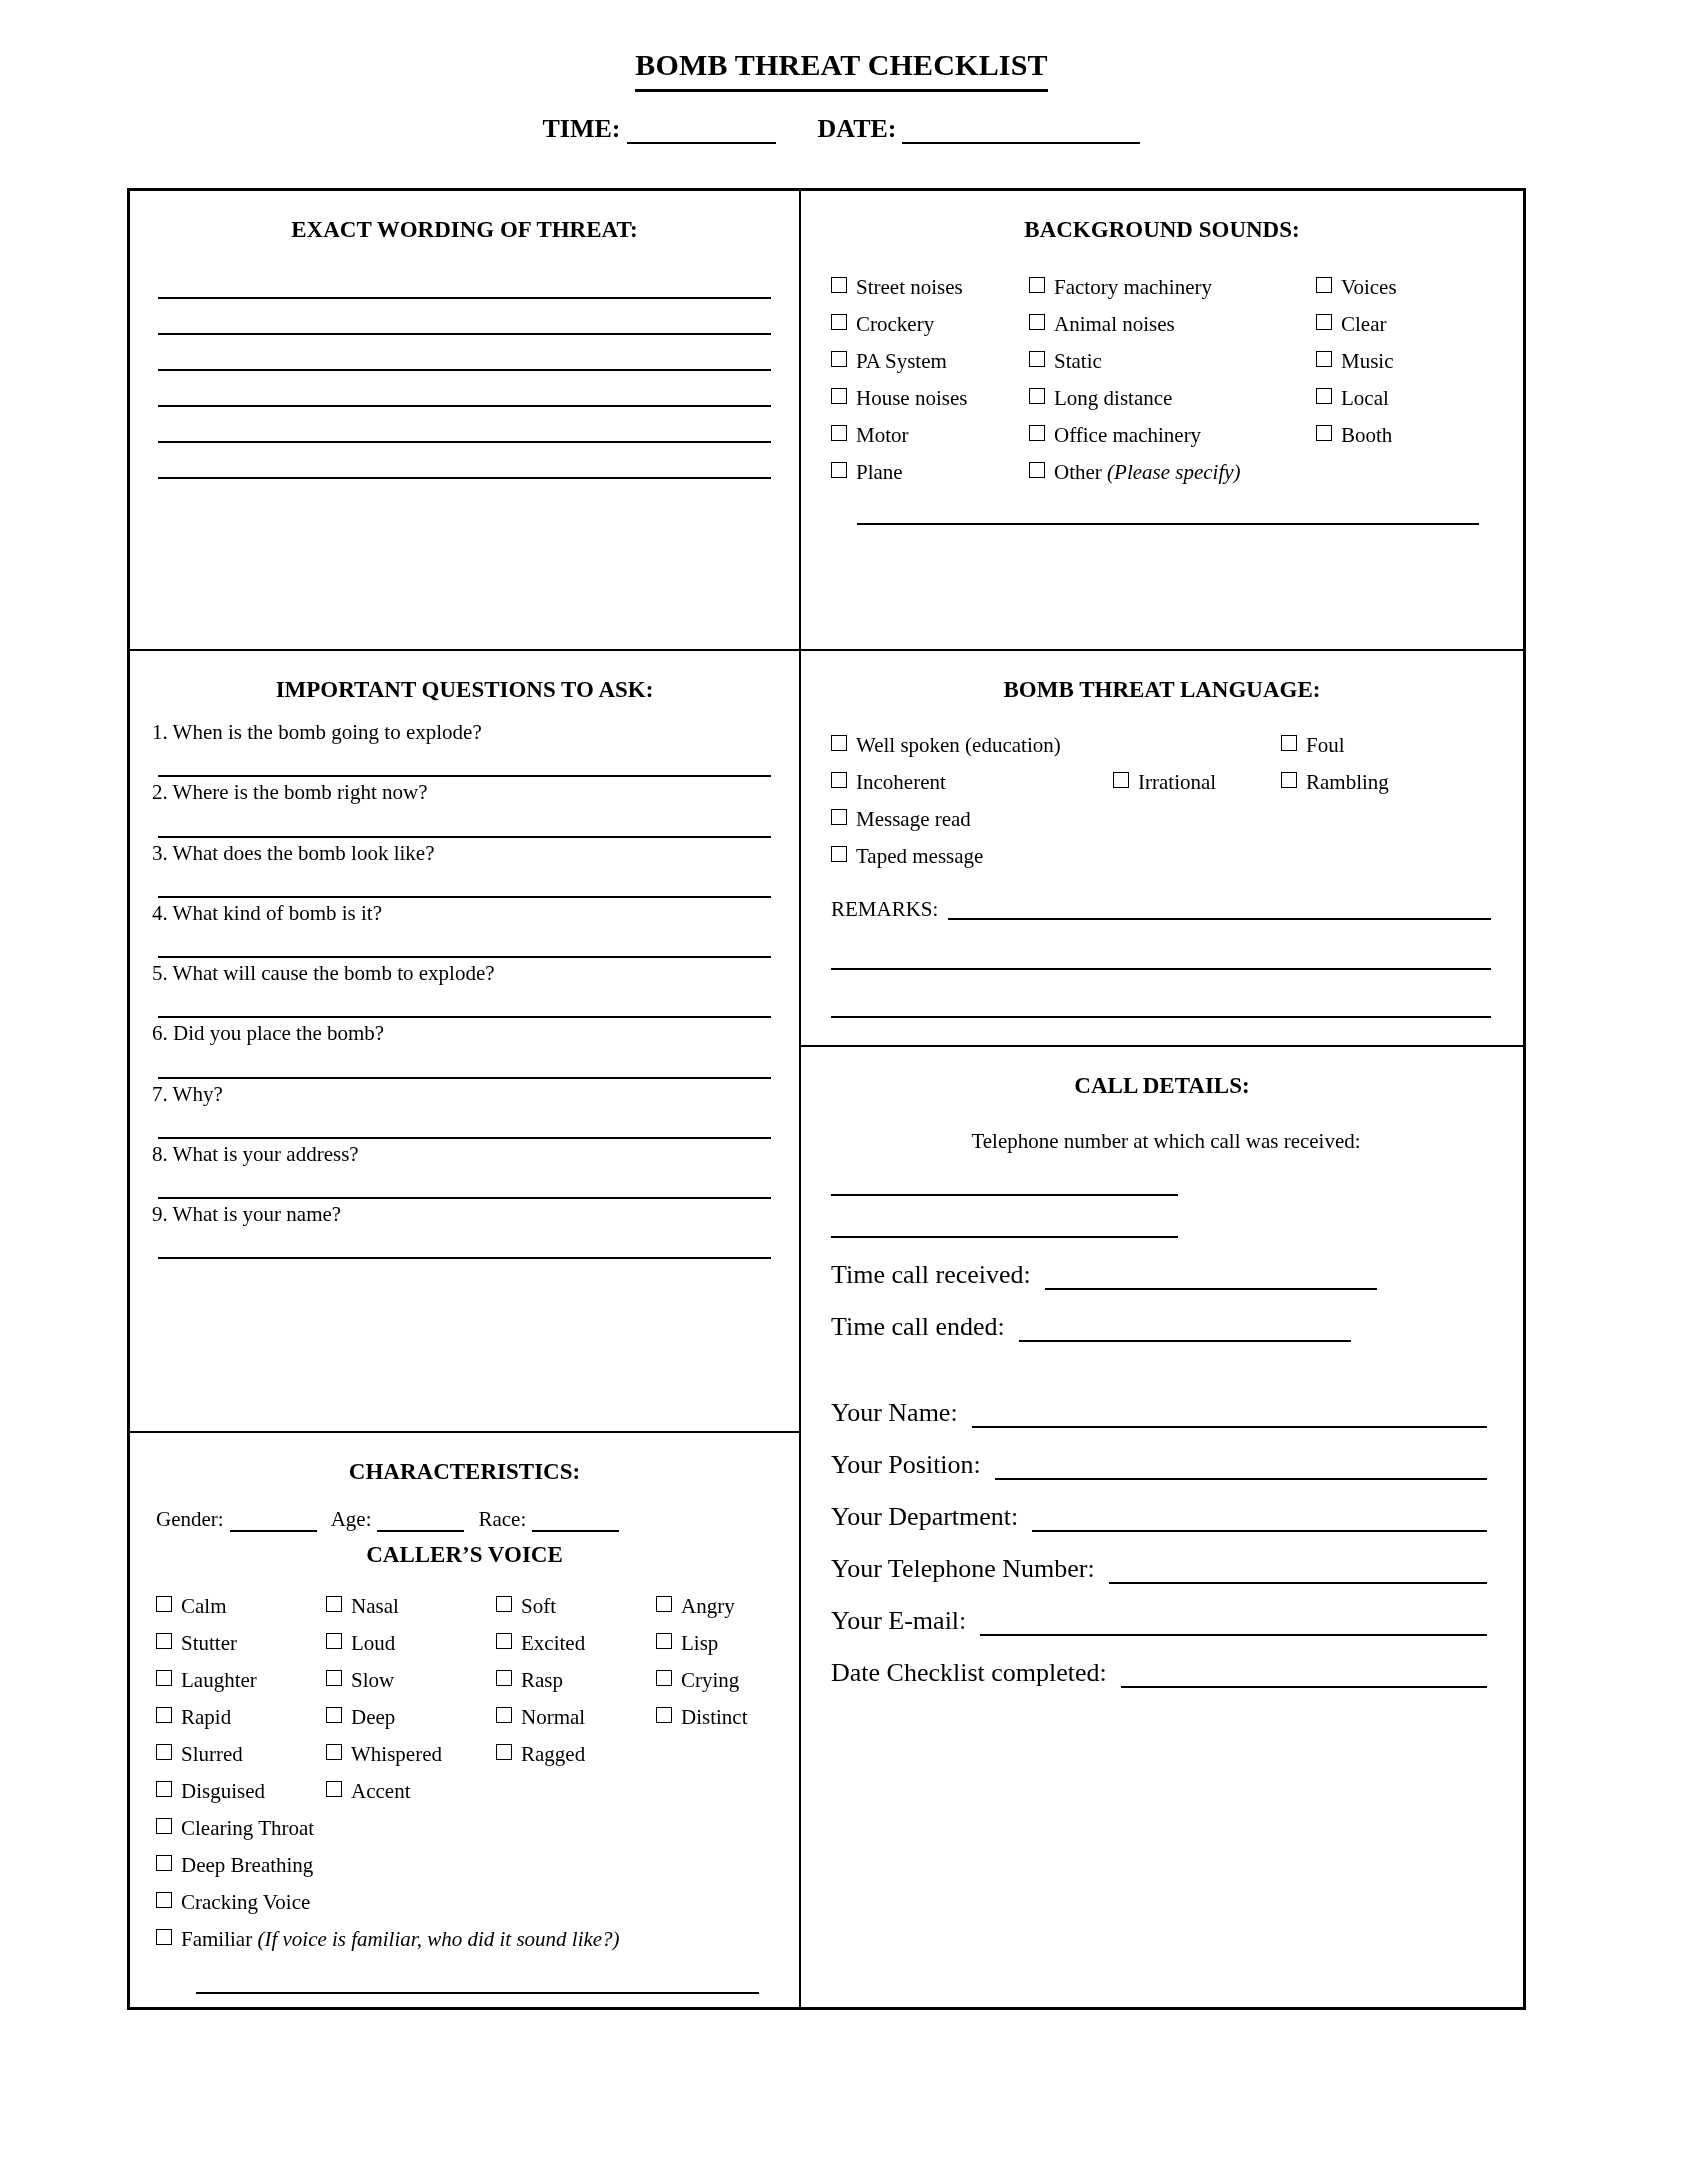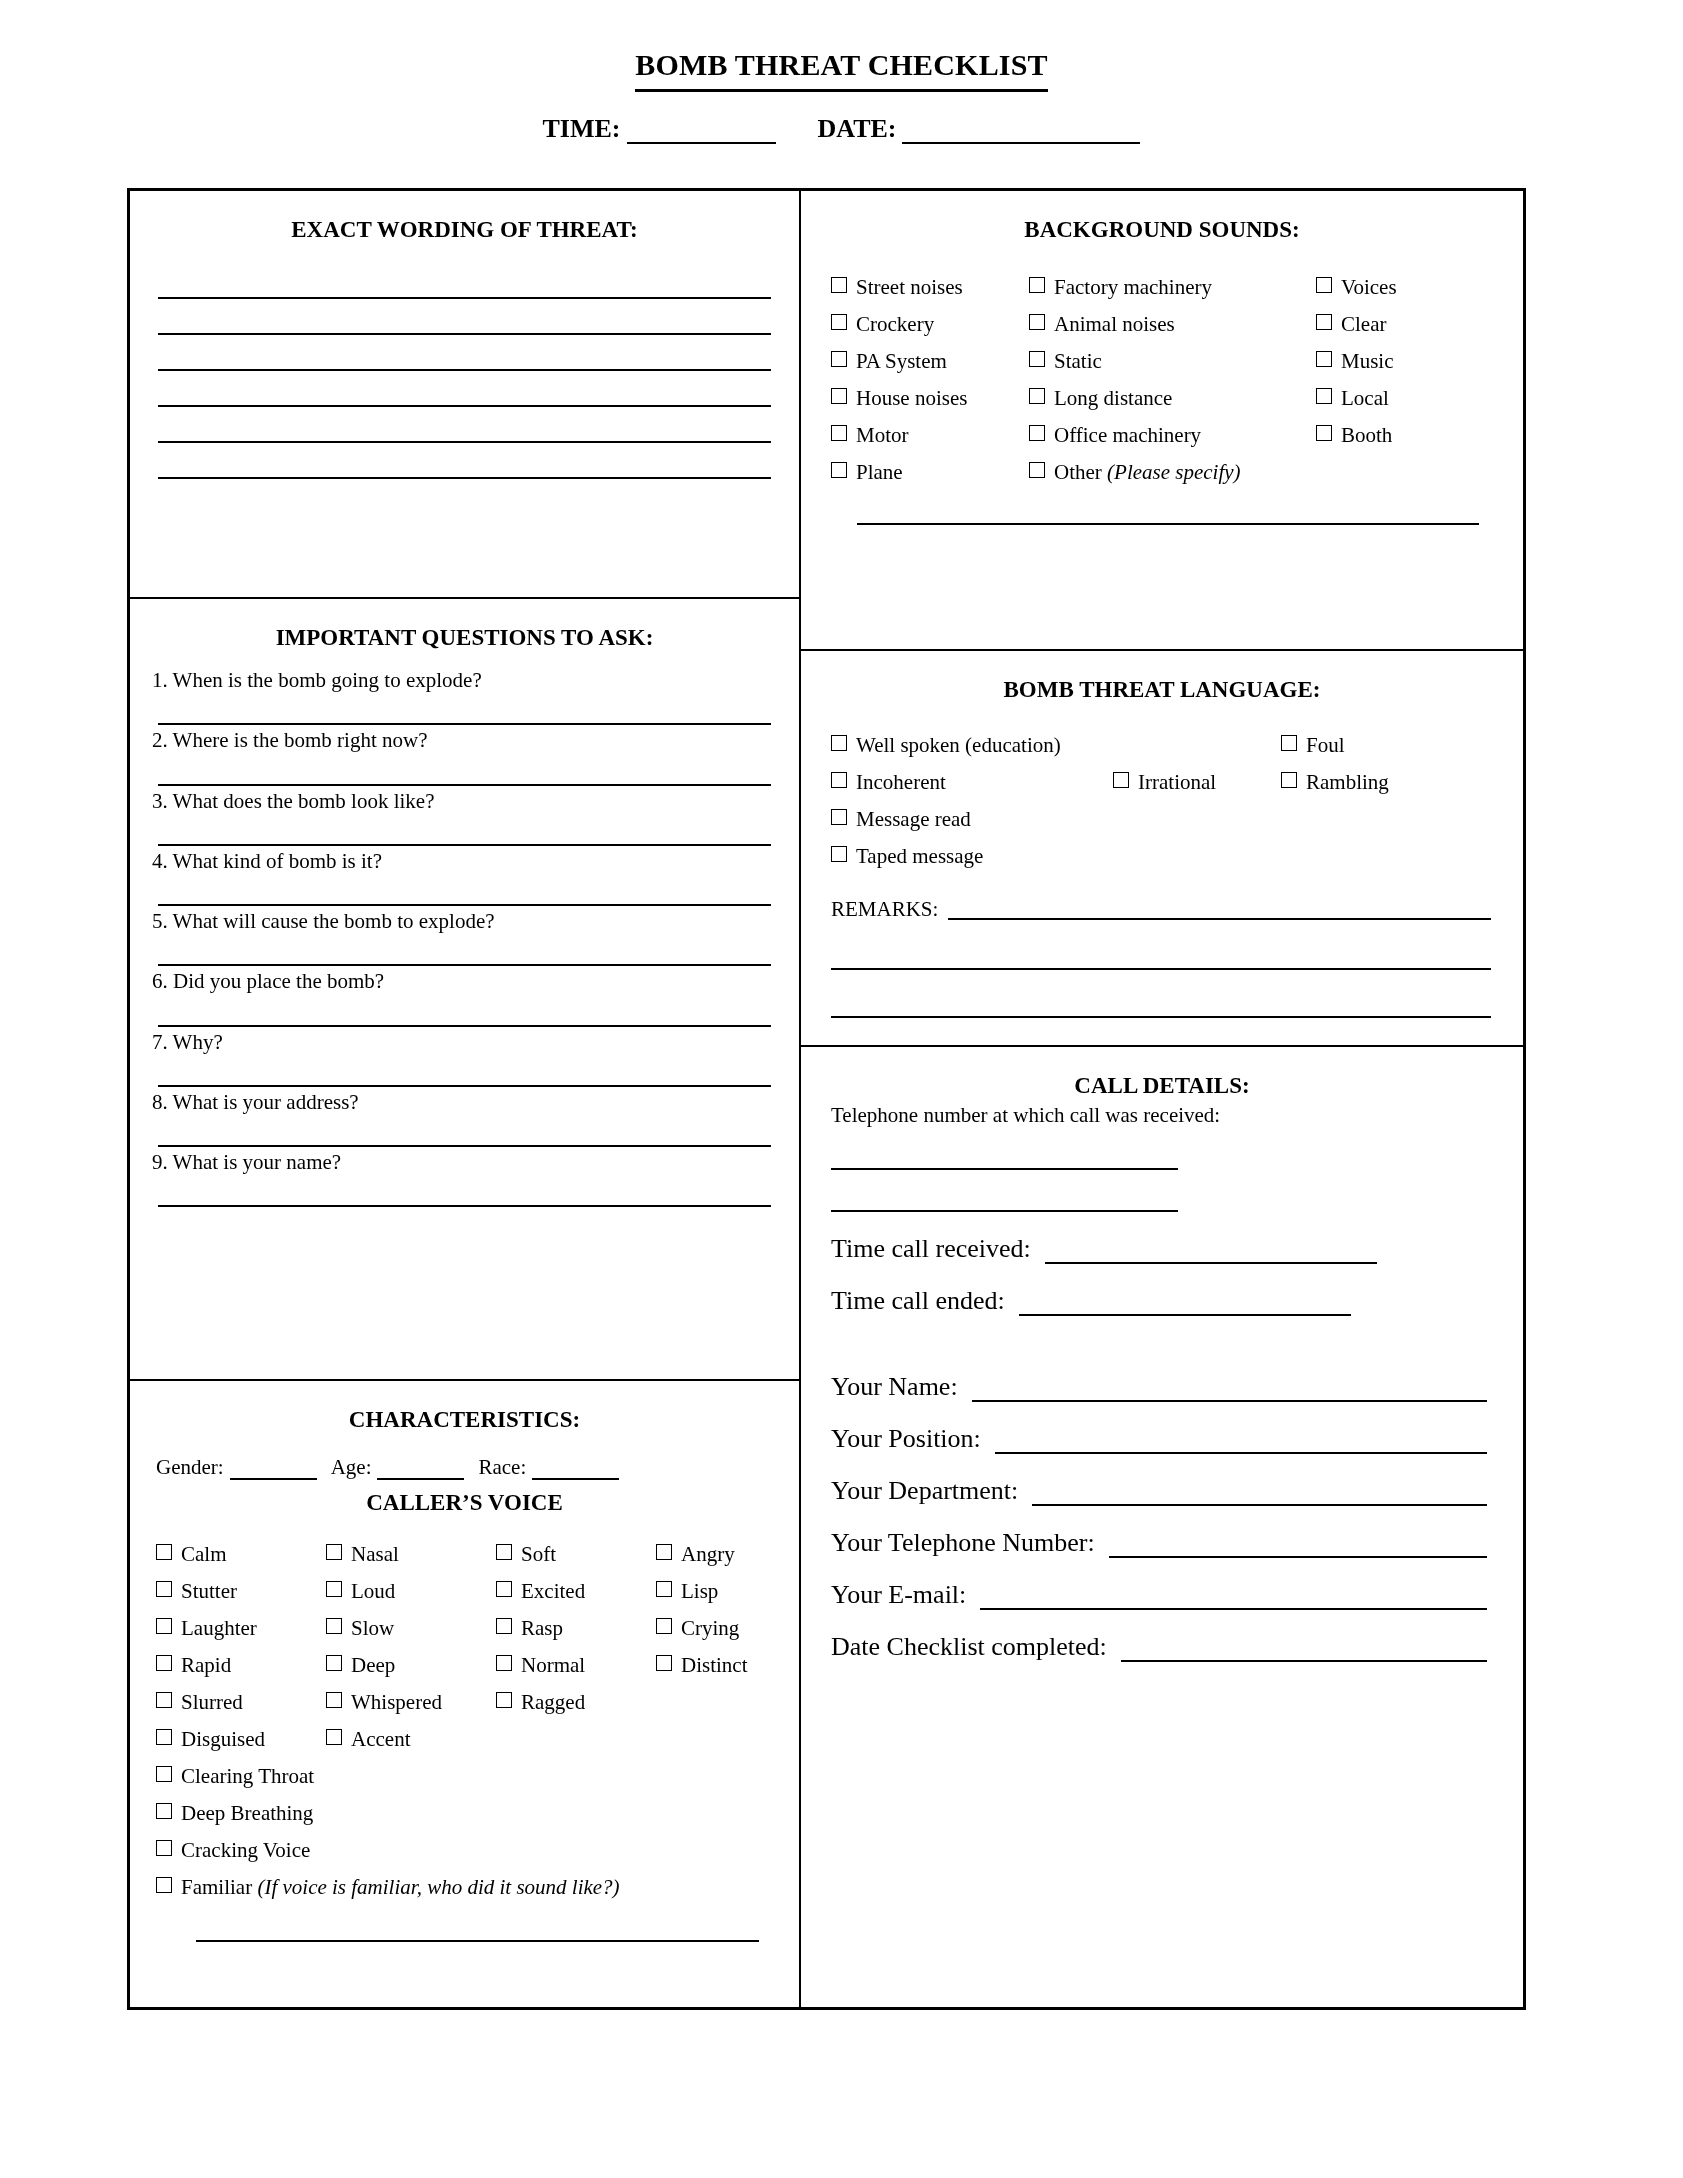--- a/index.html
+++ b/index.html
@@ -196,21 +196,23 @@
   }
   .familiar-rule {
     border-bottom: 2px solid #000;
     height: 20px;
     margin: 14px 18px 0 44px;
   }
 
   
   .cd-label {
     font-size: 21px;
+    margin-top: 26px;
     padding-left: 8px;
+    text-align: center;
   }
   .cd-rule-short {
     border-bottom: 2px solid #000;
     height: 40px;
     width: 347px;
     margin-left: 8px;
   }
   .cd-row {
     font-size: 26px;
     margin-top: 22px;
@@ -237,21 +239,21 @@
   <div class="doc-title"><span>BOMB THREAT CHECKLIST</span></div>
 
   <div class="timedate">
     <span class="fld-label">TIME:</span><span class="rule-inline rule-time"></span><span class="fld-label">DATE:</span><span class="rule-inline rule-date"></span>
   </div>
 
   <div class="frame">
 
     <div class="col-left">
 
-      <div class="cell bordered-bottom" style="height:408px;">
+      <div class="cell bordered-bottom" style="height:460px;">
         <div class="sec-title">EXACT WORDING OF THREAT:</div>
         <div class="blank-line first"></div>
         <div class="blank-line"></div>
         <div class="blank-line"></div>
         <div class="blank-line"></div>
         <div class="blank-line"></div>
         <div class="blank-line"></div>
       </div>
 
       <div class="cell bordered-bottom" style="height:782px;">

